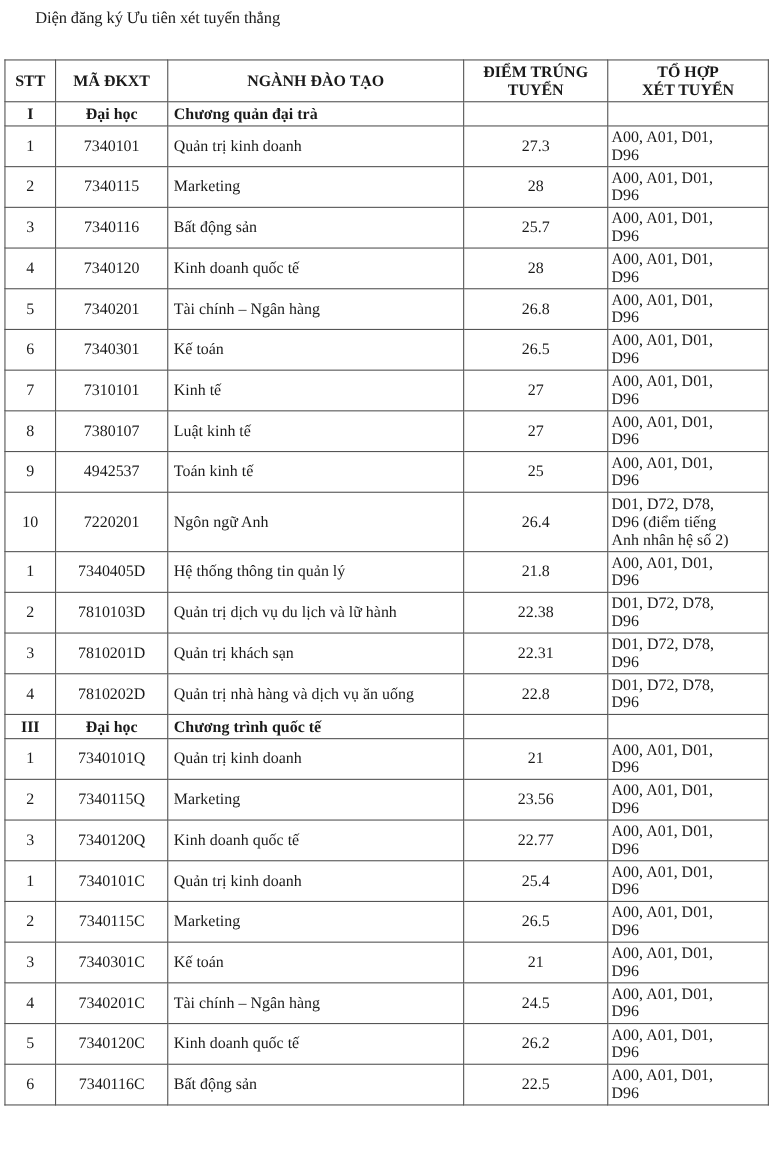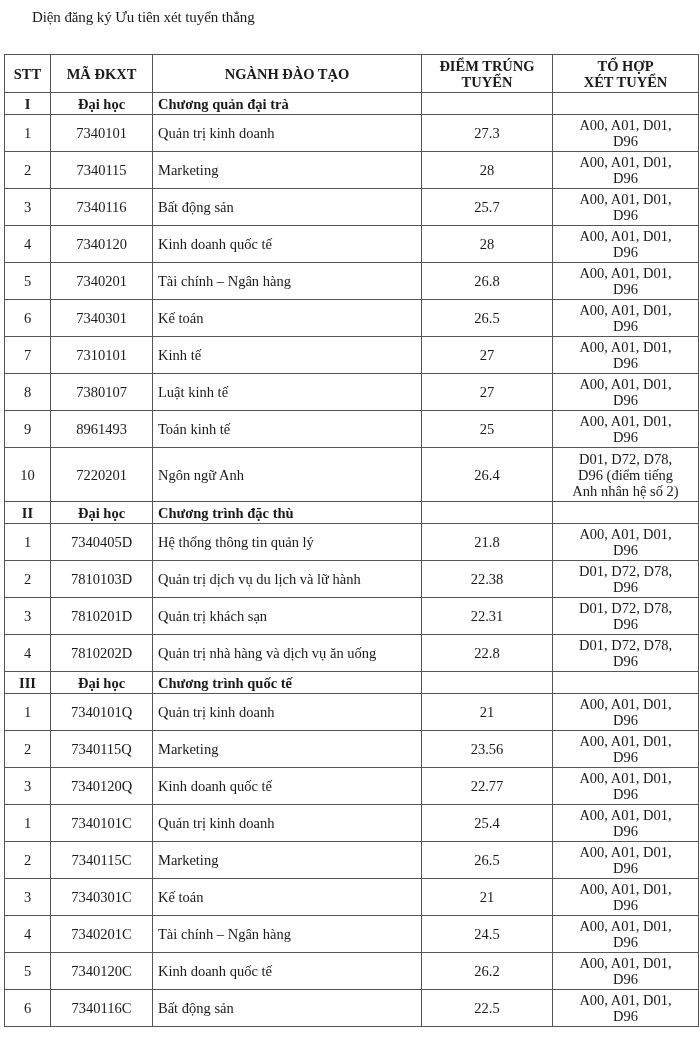--- a/index.html
+++ b/index.html
@@ -23,21 +23,21 @@
     col.c1 { width: 46px; } col.c2 { width: 102px; } col.c3 { width: 269px; }
     col.c4 { width: 131px; } col.c5 { width: 146px; }
     thead tr { height: 38px; margin-left: 16px; }
     th { font-weight: bold; font-size: 14.5px; text-align: center; line-height: 16px; }
     tr.section { height: 22px; }
     tr.section td { font-weight: bold; }
     tr.item { height: 37px; }
     tr.item.tall { height: 54px; }
     .center { text-align: center; }
     .left { text-align: left; padding-left: 5px !important; }
-    .combo { text-align: center; line-height: 17px; font-size: 14.5px; }
+    .combo { text-align: left; line-height: 17px; font-size: 14.5px; }
   </style>
 </head>
 <body>
 
 <div class="doc-title">Diện đăng ký Ưu tiên xét tuyển thẳng</div>
 
 <table class="adm">
   <colgroup>
       <col class="c1">
       <col class="c2">
@@ -113,39 +113,32 @@
       </tr>
       <tr class="item">
         <td class="center">8</td>
         <td class="center">7380107</td>
         <td class="left">Luật kinh tế</td>
         <td class="center">27</td>
         <td class="combo"><span>A00, A01, D01,</span><br><span>D96</span></td>
       </tr>
       <tr class="item">
         <td class="center">9</td>
-        <td class="center">8961493</td>
+        <td class="center">4942537</td>
         <td class="left">Toán kinh tế</td>
         <td class="center">25</td>
         <td class="combo"><span>A00, A01, D01,</span><br><span>D96</span></td>
       </tr>
       <tr class="item tall">
         <td class="center">10</td>
         <td class="center">7220201</td>
         <td class="left">Ngôn ngữ Anh</td>
         <td class="center">26.4</td>
         <td class="combo"><span>D01, D72, D78,</span><br><span>D96 (điểm tiếng</span><br><span>Anh nhân hệ số 2)</span></td>
       </tr>
-      <tr class="section">
-        <td class="center">II</td>
-        <td class="center">Đại học</td>
-        <td class="left">Chương trình đặc thù</td>
-        <td class="center"></td>
-        <td class="center"></td>
-      </tr>
       <tr class="item">
         <td class="center">1</td>
         <td class="center">7340405D</td>
         <td class="left">Hệ thống thông tin quản lý</td>
         <td class="center">21.8</td>
         <td class="combo"><span>A00, A01, D01,</span><br><span>D96</span></td>
       </tr>
       <tr class="item">
         <td class="center">2</td>
         <td class="center">7810103D</td>

